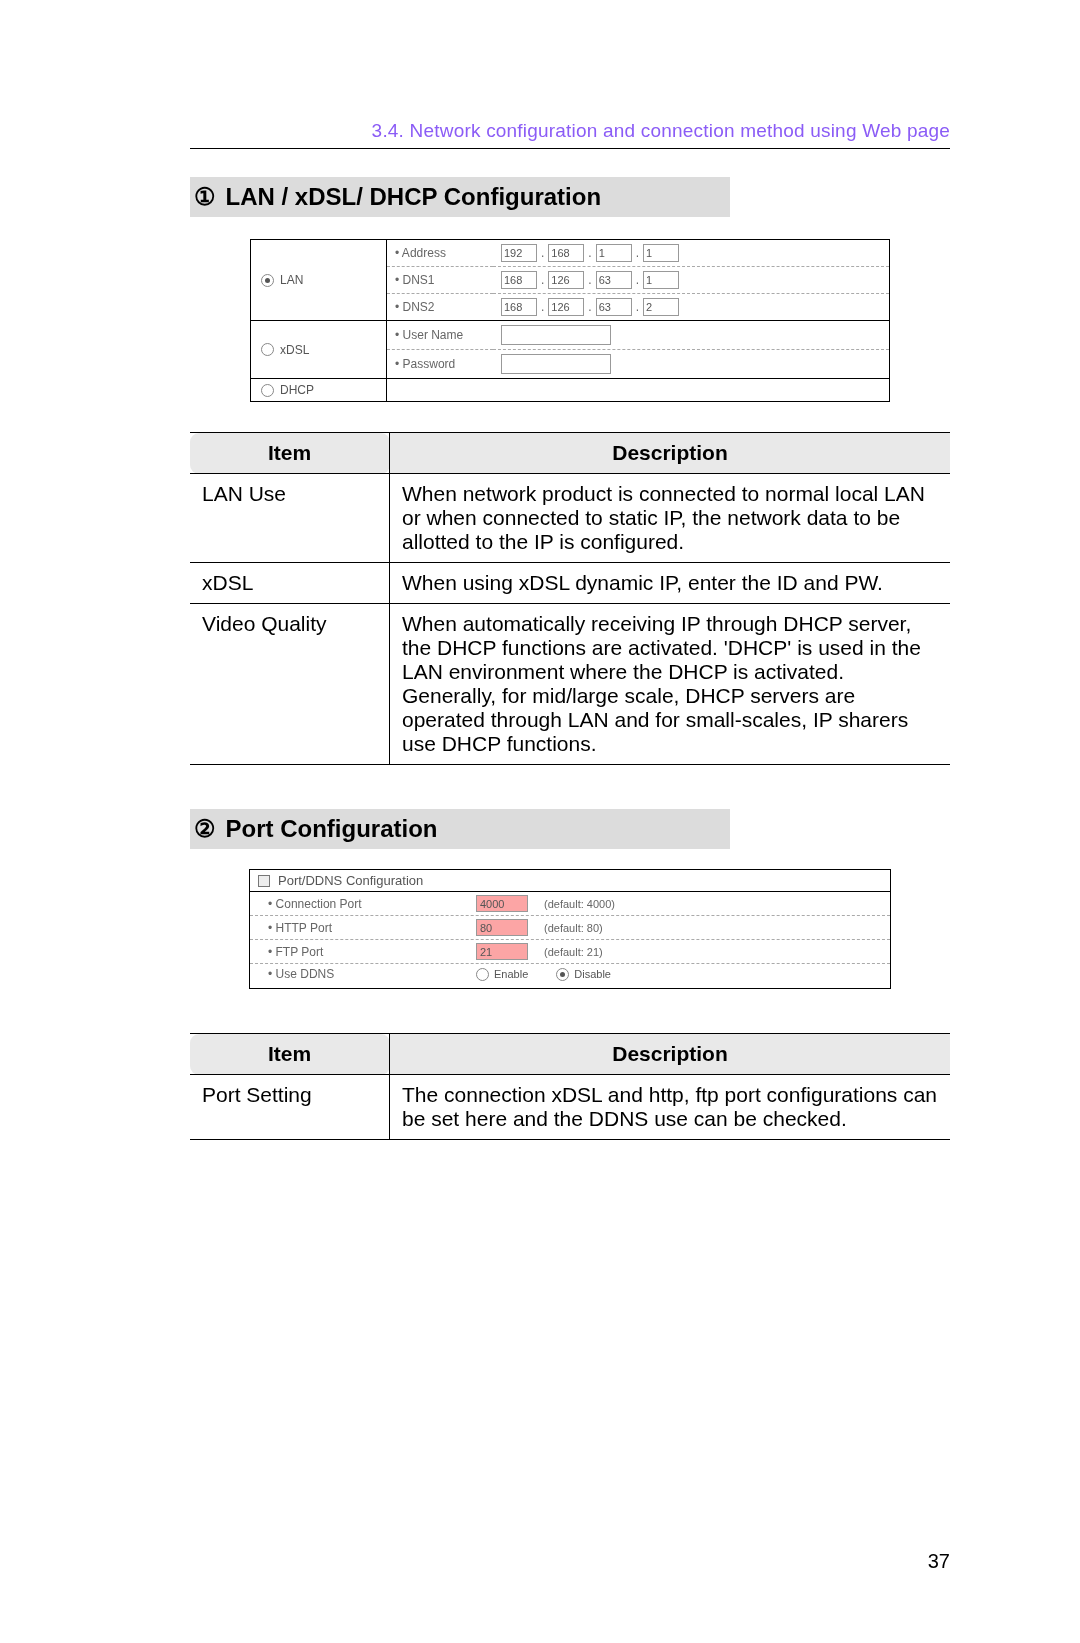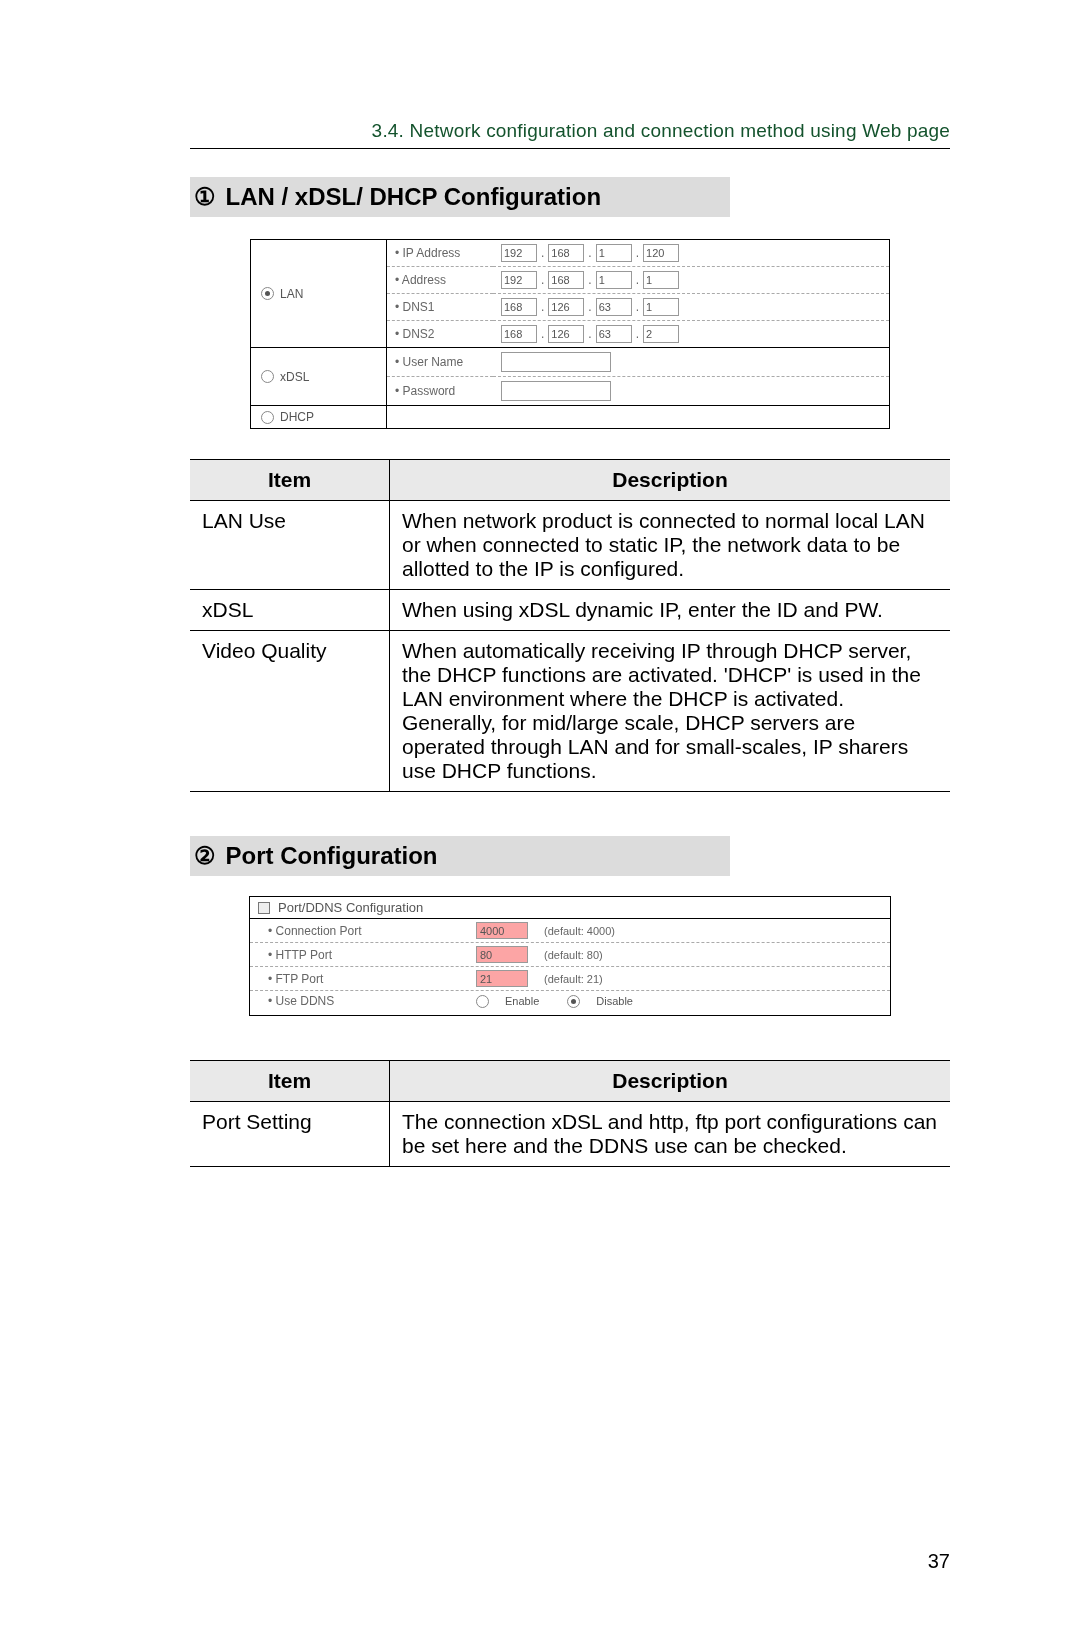--- a/index.html
+++ b/index.html
@@ -12,21 +12,21 @@
     width: 1080px;
     min-height: 1643px;
     margin: 0 auto;
     position: relative;
     padding: 120px 130px 0 190px;
     box-sizing: border-box;
   }
   .header-line {
     text-align: right;
     font-size: 19px;
-    color: #14532d;
+    color: #8b5cf6;
     margin-bottom: 6px;
     letter-spacing: 0.2px;
   }
   .hr-top {
     border: none;
     border-top: 1.5px solid #000;
     margin: 0 0 28px 0;
   }
   .section-title {
     background: #dcdcdc;
@@ -137,20 +137,21 @@
     vertical-align: top;
   }
   .desc-table th {
     background: #e9e9e9;
     font-weight: bold;
     text-align: center;
   }
   .desc-table .col-item {
     width: 175px;
     border-right: 1.5px solid #000;
+    border-radius: 9px;
   }
   .desc-table tbody td {
     border-top: 1px solid #000;
     border-bottom: 1px solid #000;
   }
   .desc-table tbody tr:first-child td {
     border-top: 1.5px solid #000;
     margin-top: 24px;
   }
   .desc-table tbody tr:last-child td {
@@ -204,21 +205,21 @@
     color: #555;
   }
   .hint {
     font-size: 11px;
     color: #666;
     margin-left: 8px;
   }
   .radio-inline {
     display: flex;
     align-items: center;
-    gap: 16px;
+    gap: 5px;
     font-size: 11px;
   }
 
   .page-num {
     text-align: left;
     font-size: 20px;
     color: #000;
     position: absolute;
     bottom: 70px;
     right: 130px;
@@ -243,26 +244,20 @@
         <tr class="lan-block">
       <td class="colA">
         <div class="radio-row">
           <span class="radio checked"></span>
           <span>LAN</span>
         </div>
       </td>
       <td>
         <table class="sub-table">
           <tbody>
-                <tr>
-            <td class="sub-label">• IP Address</td>
-            <td>
-              <input class="ip-in" value="192" style=""><span class="dot">.</span><input class="ip-in" value="168" style=""><span class="dot">.</span><input class="ip-in" value="1" style=""><span class="dot">.</span><input class="ip-in" value="120" style="">
-            </td>
-          </tr>
           <tr>
             <td class="sub-label">• Address</td>
             <td>
               <input class="ip-in" value="192" style=""><span class="dot">.</span><input class="ip-in" value="168" style=""><span class="dot">.</span><input class="ip-in" value="1" style=""><span class="dot">.</span><input class="ip-in" value="1" style="">
             </td>
           </tr>
           <tr>
             <td class="sub-label">• DNS1</td>
             <td>
               <input class="ip-in" value="168" style=""><span class="dot">.</span><input class="ip-in" value="126" style=""><span class="dot">.</span><input class="ip-in" value="63" style=""><span class="dot">.</span><input class="ip-in" value="1" style="">

